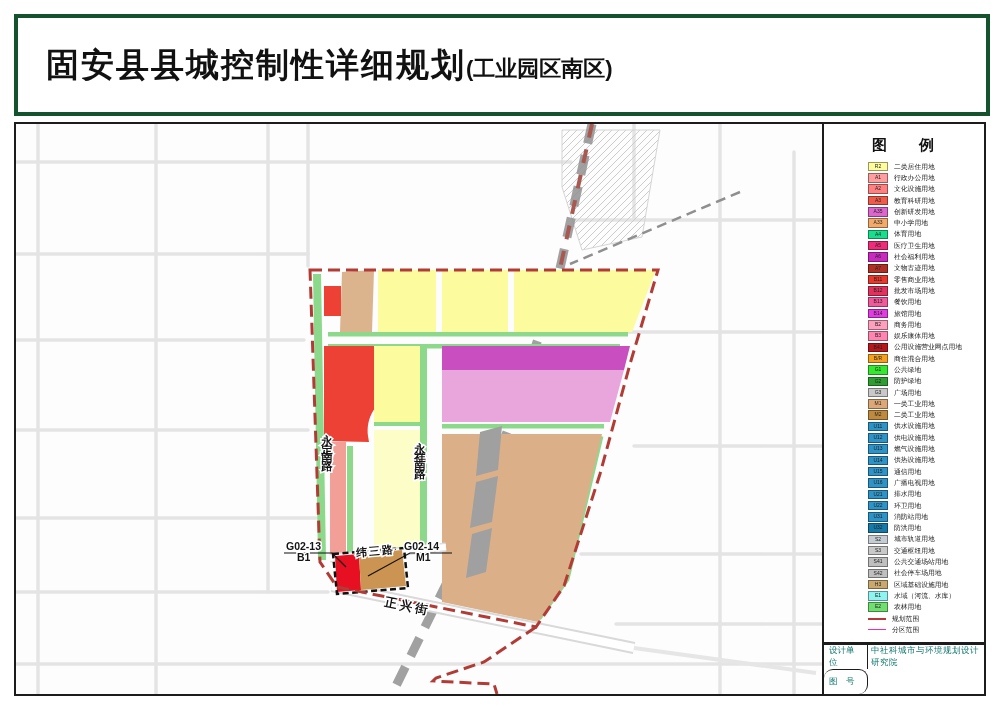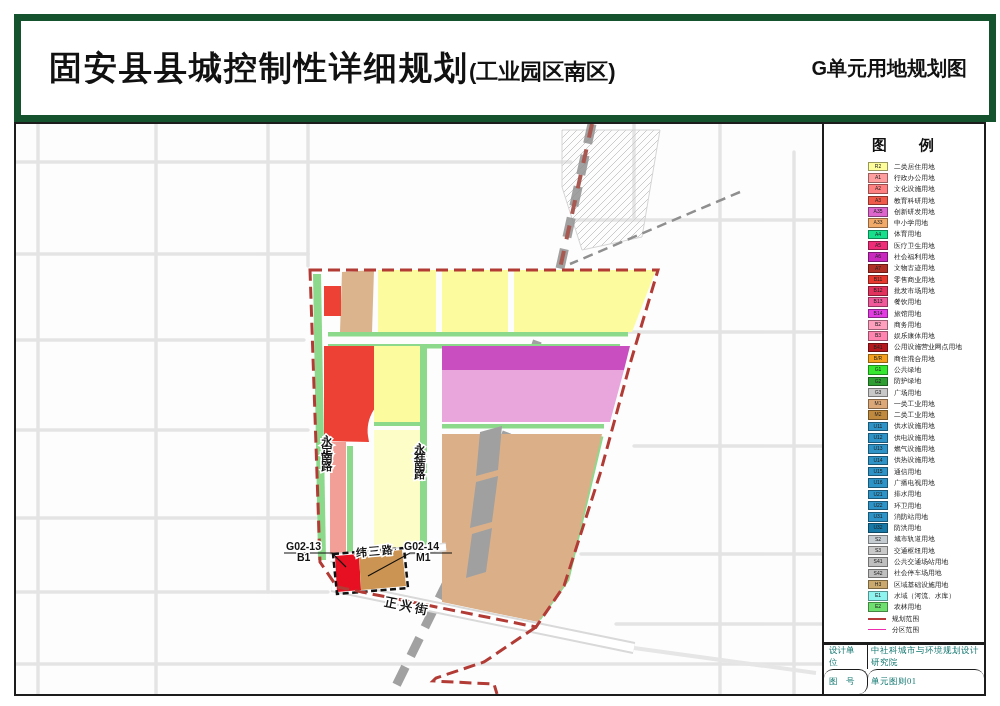--- a/index.html
+++ b/index.html
@@ -1,20 +1,20 @@
 <!DOCTYPE html>
 <html><head>
 <meta charset="utf-8">
 <style>
   html,body{margin:0;padding:0;background:#fff;}
   .page{position:relative;width:1000px;height:706px;background:#fff;overflow:hidden;
         font-family:"Liberation Sans",sans-serif;outline:1px solid #c9c9c9;}
   
   .title-bar{position:absolute;left:14px;top:14px;width:968px;height:94px;
-             border:7px solid #14532d;background:#fff;display:flex;align-items:center;}
+             border:4px solid #14532d;background:#fff;display:flex;align-items:center;}
   .main-title{margin:0 0 0 28px;font-size:33px;font-weight:bold;color:#111;letter-spacing:2px;white-space:nowrap;}
   .main-title .suffix{font-size:22px;font-weight:bold;letter-spacing:0;}
   .sheet-title{margin-left:auto;margin-right:22px;font-size:20px;font-weight:bold;color:#111;white-space:nowrap;}
   
   .content-box{position:absolute;left:14px;top:122px;width:968px;height:570px;
                border:2px solid #1c1c1c;background:#fff;display:flex;}
   .map-panel{width:806px;height:570px;position:relative;border-right:2px solid #1c1c1c;background:#fdfdfd;}
   .map-panel svg{display:block;width:806px;height:570px;}
   .right-col{flex:1;display:flex;flex-direction:column;min-width:0;}
   
@@ -39,21 +39,20 @@
   text{fill:#141414;font-family:"Liberation Sans",sans-serif;}
   .vlabel{writing-mode:vertical-rl;text-orientation:upright;letter-spacing:9px;font-weight:bold;font-size:11.5px;}
 </style>
 </head>
 <body>
 
 <div class="page">
 
   <div class="title-bar">
     <h1 class="main-title"><span>固安县县城控制性详细规划</span><span class="suffix">(工业园区南区)</span></h1>
-    <div class="sheet-title">G单元用地规划图</div>
   </div>
 
   <div class="content-box">
 
     <div class="map-panel">
       <svg viewBox="0 0 806 570">
         <defs>
           <pattern id="hatch" width="7" height="7" patternUnits="userSpaceOnUse">
             <path d="M0,7 L7,0" stroke="#cccccc" stroke-width="1"></path>
           </pattern>
@@ -408,18 +407,17 @@
     <span class="line" style="border-top-color: rgb(238, 45, 176); border-top-width: 1.5px;"></span>
     <span class="lab">分区范围</span>
   </div>
 </div>
       </div>
 
       <div class="title-block">
         <div class="tb-cell tb-label">设计单位</div>
         <div class="tb-cell tb-value">中社科城市与环境规划设计研究院</div>
         <div class="tb-cell tb-label tb-row2">图　号</div>
-        <div class="tb-cell tb-value tb-row2">单元图则01</div>
       </div>
     </div>
 
   </div>
 </div>
 
 </body></html>

